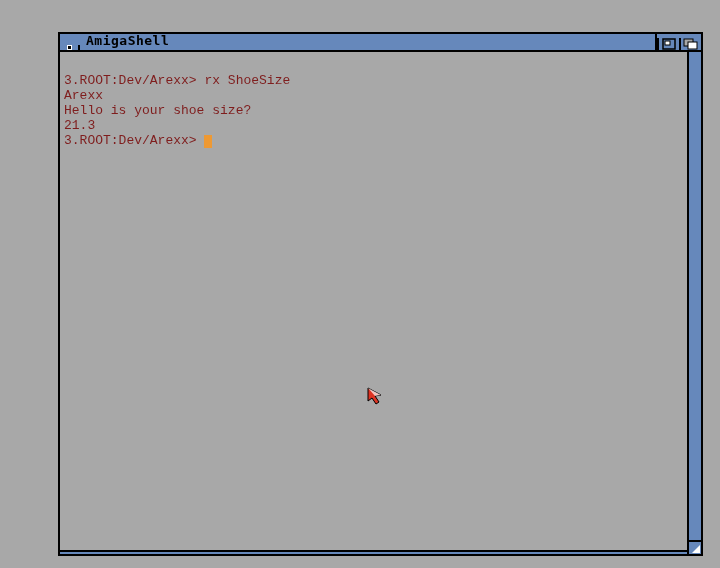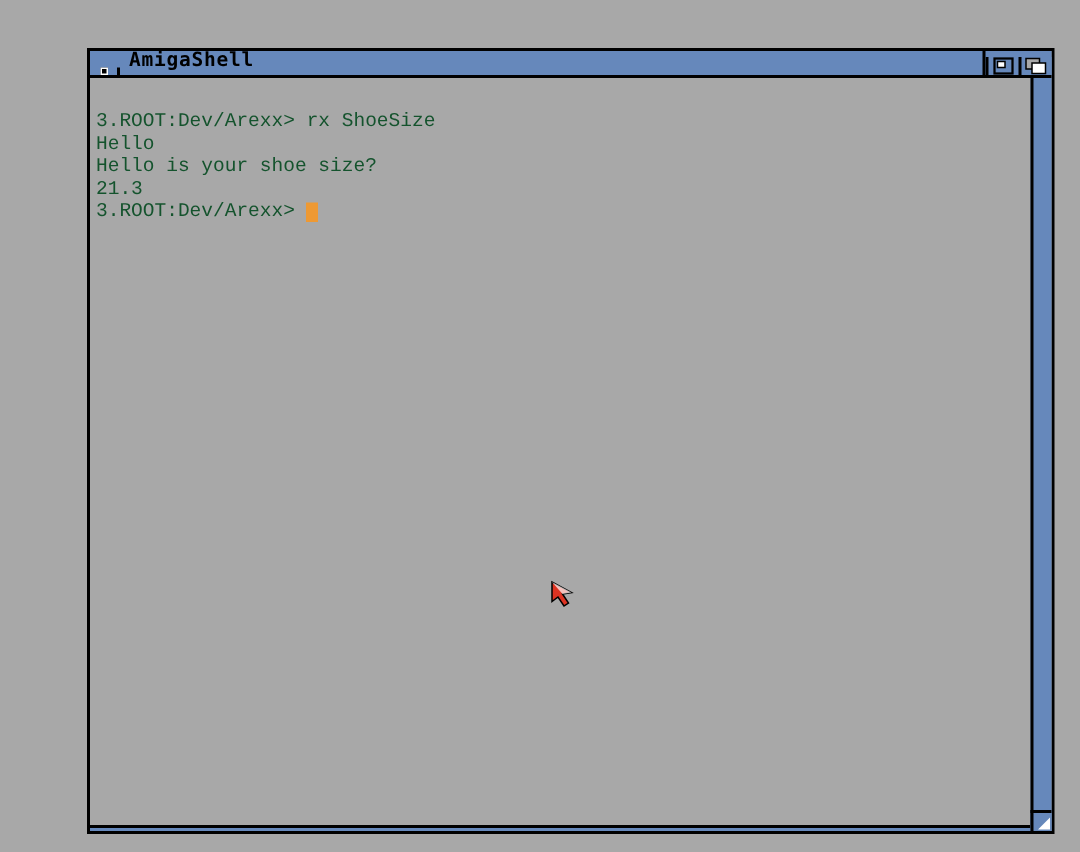--- a/index.html
+++ b/index.html
@@ -65,21 +65,21 @@
   .depth-gadget svg, .zoom-gadget svg { display: block; }
   .content {
     position: absolute;
     left: 2px;
     right: 14px;
     top: 20px;
     bottom: 14px;
     background: #a8a8a8;
     padding: 4px 2px;
     line-height: 15px;
-    color: #14532d;
+    color: #7f1d1d;
     white-space: pre;
     font-family: "Courier New", monospace;
     font-size: 13px;
     overflow: hidden;
   }
   .right-border {
     position: absolute;
     right: 0;
     top: 18px;
     bottom: 0;
@@ -148,21 +148,21 @@
     </div>
     <div class="depth-gadget">
       <svg width="16" height="12">
         <rect x="1" y="1" width="9" height="7" fill="#a8a8a8" stroke="#000" stroke-width="1"></rect>
         <rect x="5" y="4" width="9" height="7" fill="#fff" stroke="#000" stroke-width="1"></rect>
       </svg>
     </div>
   </div>
 
   <div class="content">
-<span class="line">3.ROOT:Dev/Arexx&gt; rx ShoeSize</span><span class="line">Hello</span><span class="line">Hello is your shoe size?</span><span class="line">21.3</span><span class="line"><span>3.ROOT:Dev/Arexx&gt; </span><span class="cursor-block"></span></span>
+<span class="line">3.ROOT:Dev/Arexx&gt; rx ShoeSize</span><span class="line">Arexx</span><span class="line">Hello is your shoe size?</span><span class="line">21.3</span><span class="line"><span>3.ROOT:Dev/Arexx&gt; </span><span class="cursor-block"></span></span>
   </div>
 
   <div class="right-border"></div>
   <div class="bottom-border"></div>
   <div class="resize-gadget"></div>
 </div>
 
 <div class="pointer">
   <svg width="24" height="20">
     <polygon points="2,2 2,15 6,12 10,18 13,16 9,10 15,9" fill="#dd3322" stroke="#000" stroke-width="1"></polygon>

